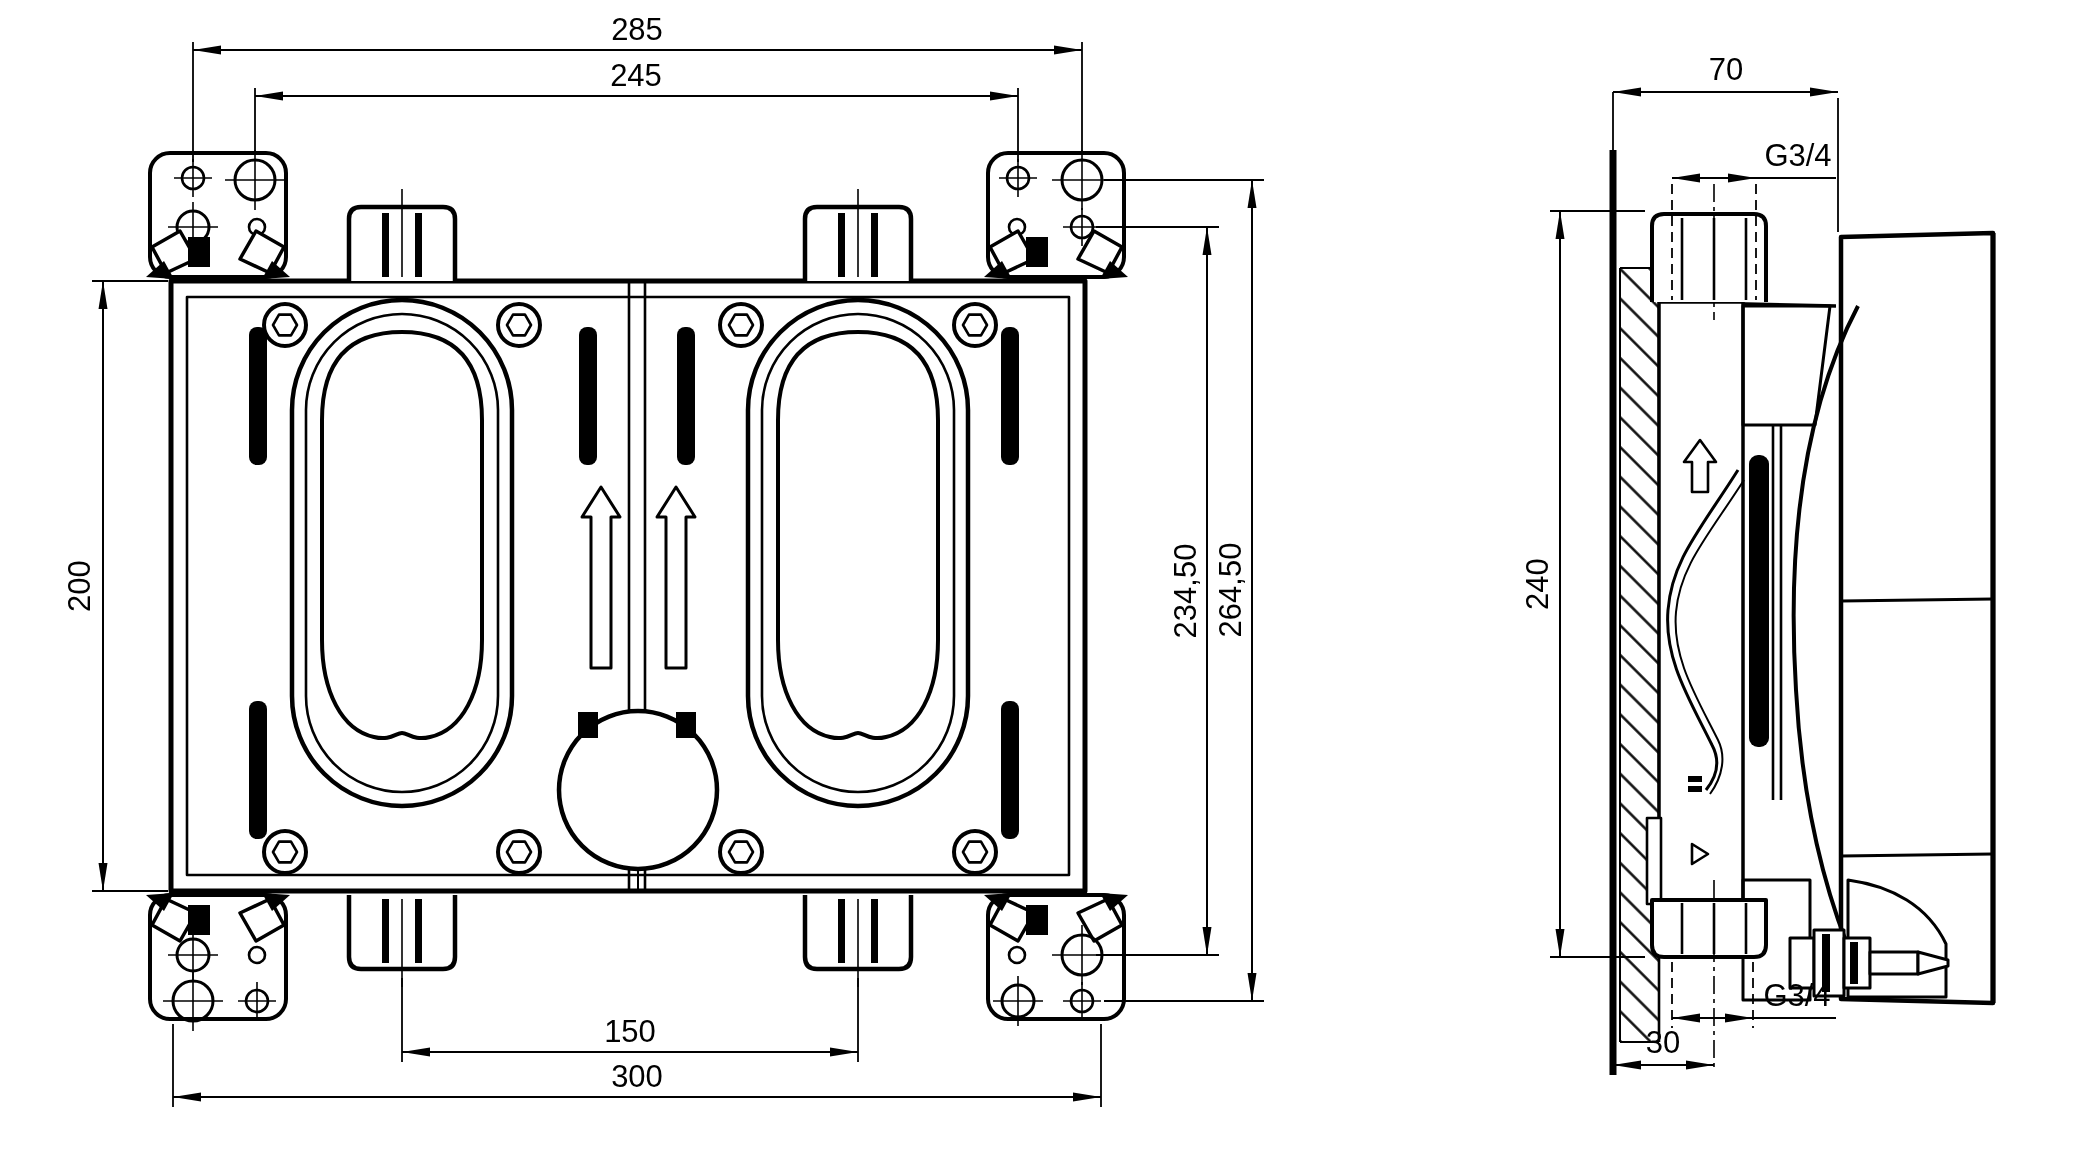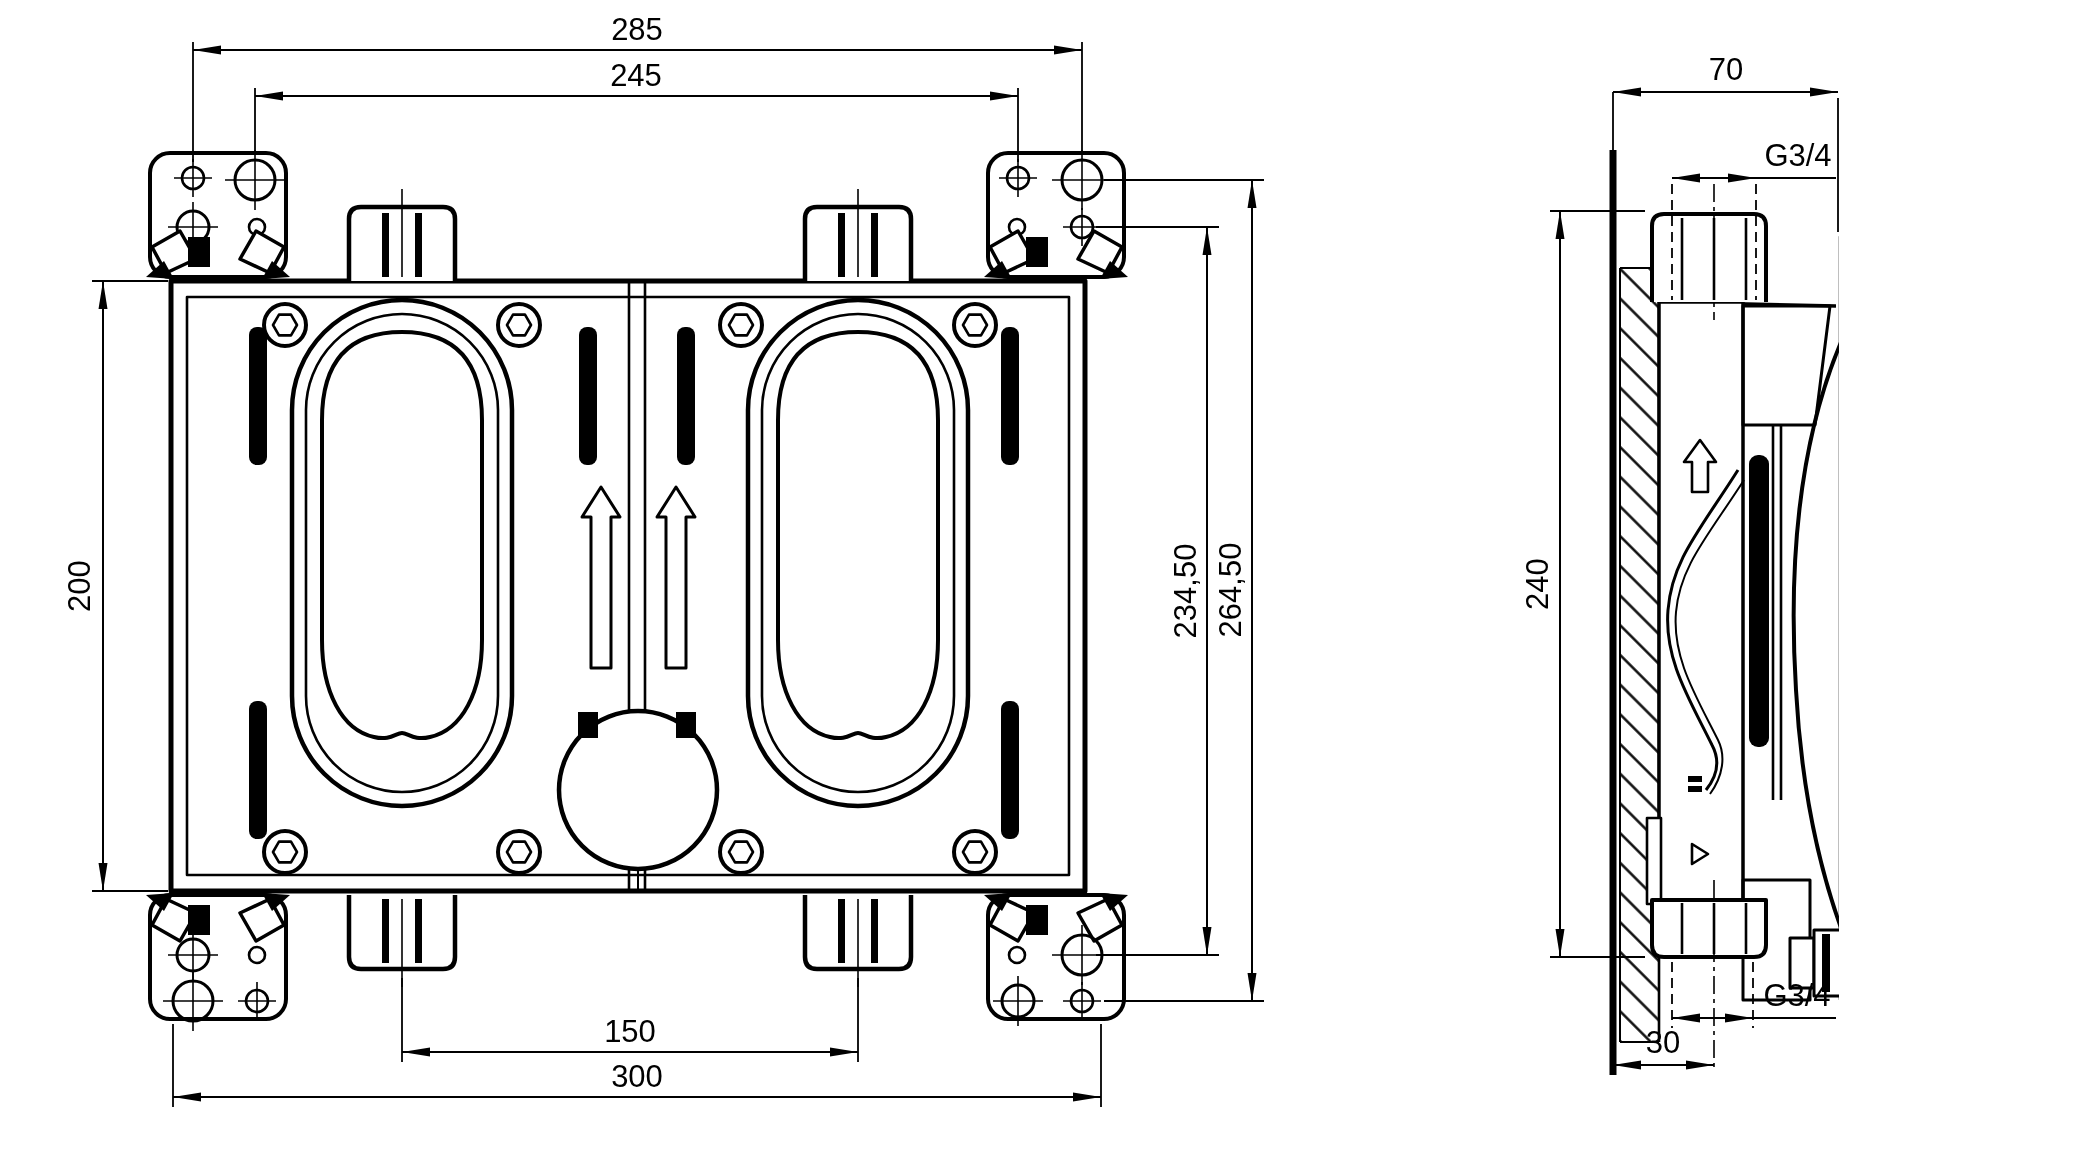--- a/index.html
+++ b/index.html
@@ -1,16 +1,16 @@
 <!DOCTYPE html>
 <html><head>
 <meta charset="utf-8">
 <style>
   html,body{margin:0;padding:0;background:#ffffff;}
-  .canvas{position:relative;width:1839px;height:1149px;background:#ffffff;overflow:hidden;}
+  .canvas{position:relative;width:2074px;height:1149px;background:#ffffff;overflow:hidden;}
   svg{display:block;}
   text{font-family:"Liberation Sans","DejaVu Sans",sans-serif;font-size:31px;fill:#000000;}
   .dim{stroke:#000;stroke-width:2;fill:none;}
   .ext{stroke:#000;stroke-width:1.8;fill:none;}
   .outline{stroke:#000;fill:none;stroke-linejoin:round;}
   .w5{stroke-width:5;} .w45{stroke-width:4.5;} .w4{stroke-width:4;} .w35{stroke-width:3.5;}
   .w3{stroke-width:3;} .w26{stroke-width:2.6;} .w2{stroke-width:2;} .w16{stroke-width:1.6;}
   .whitefill{fill:#ffffff;}
   .blackfill{fill:#000000;stroke:none;}
   .dash{stroke:#000;stroke-width:1.8;fill:none;stroke-dasharray:10 6;}

